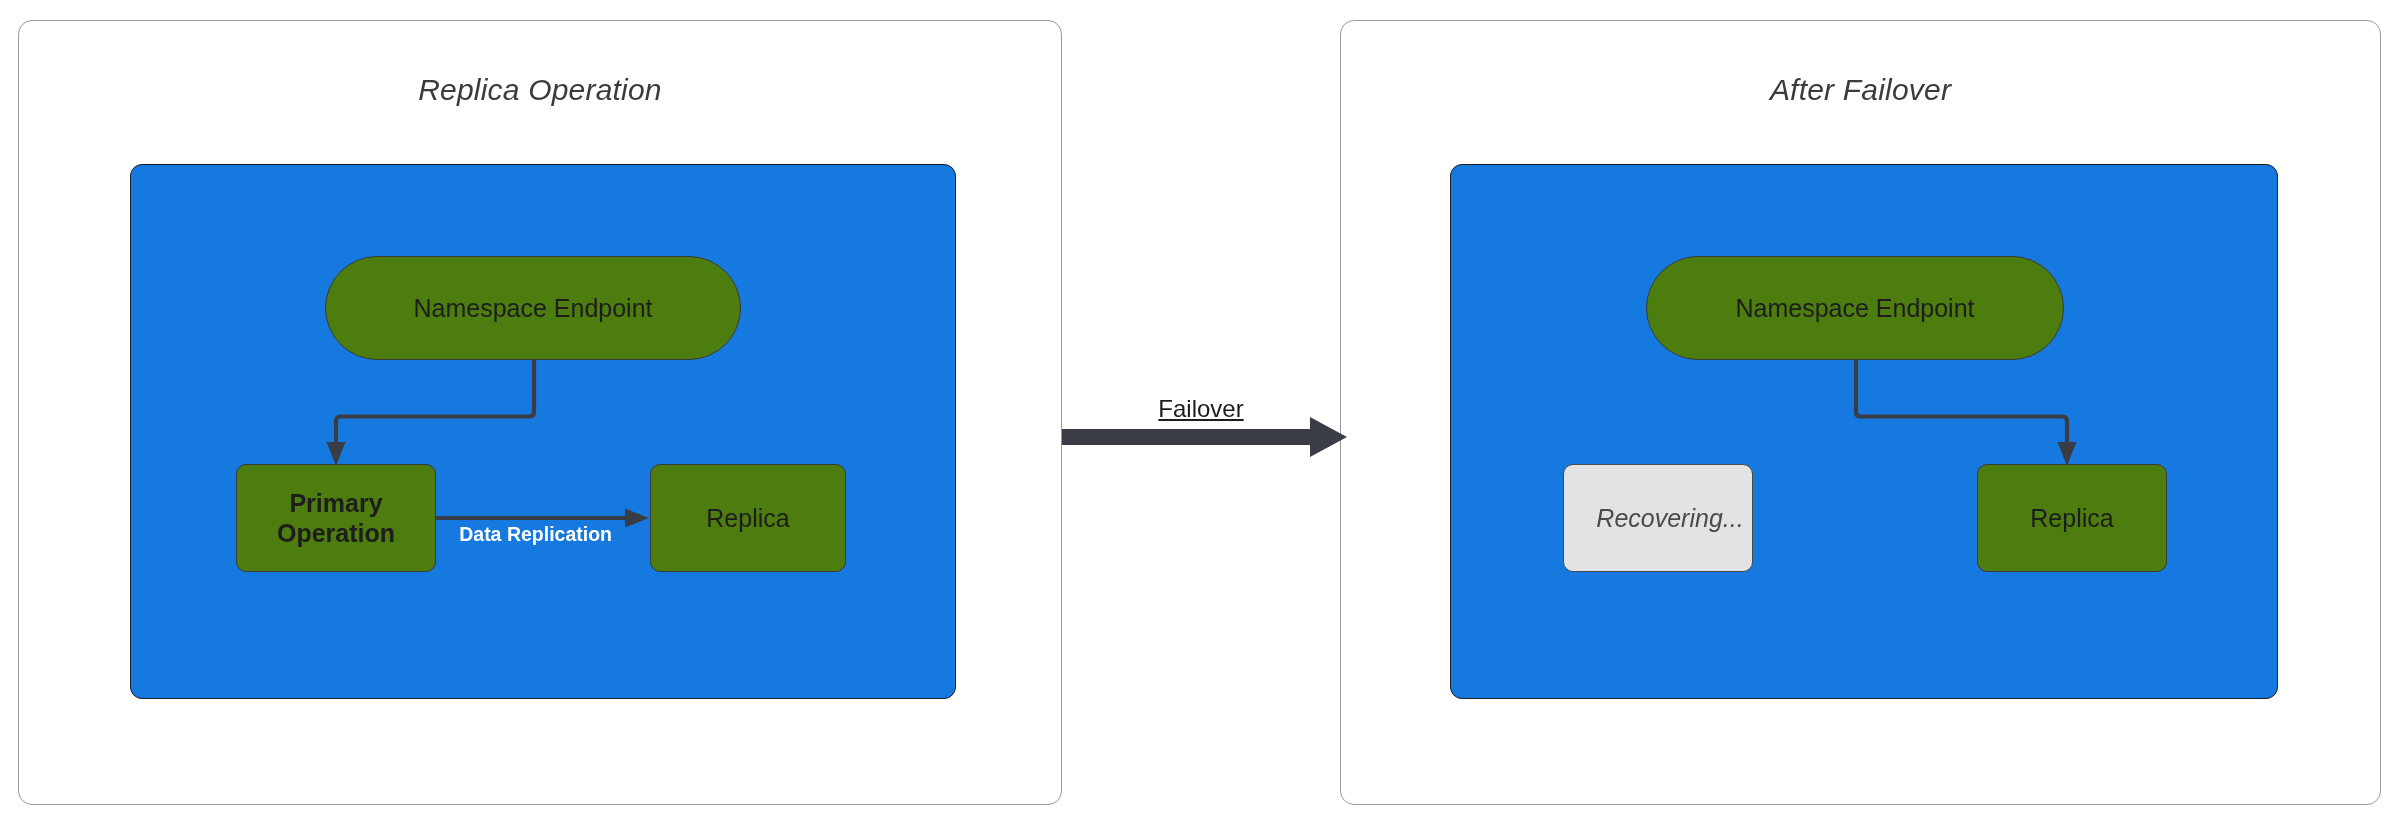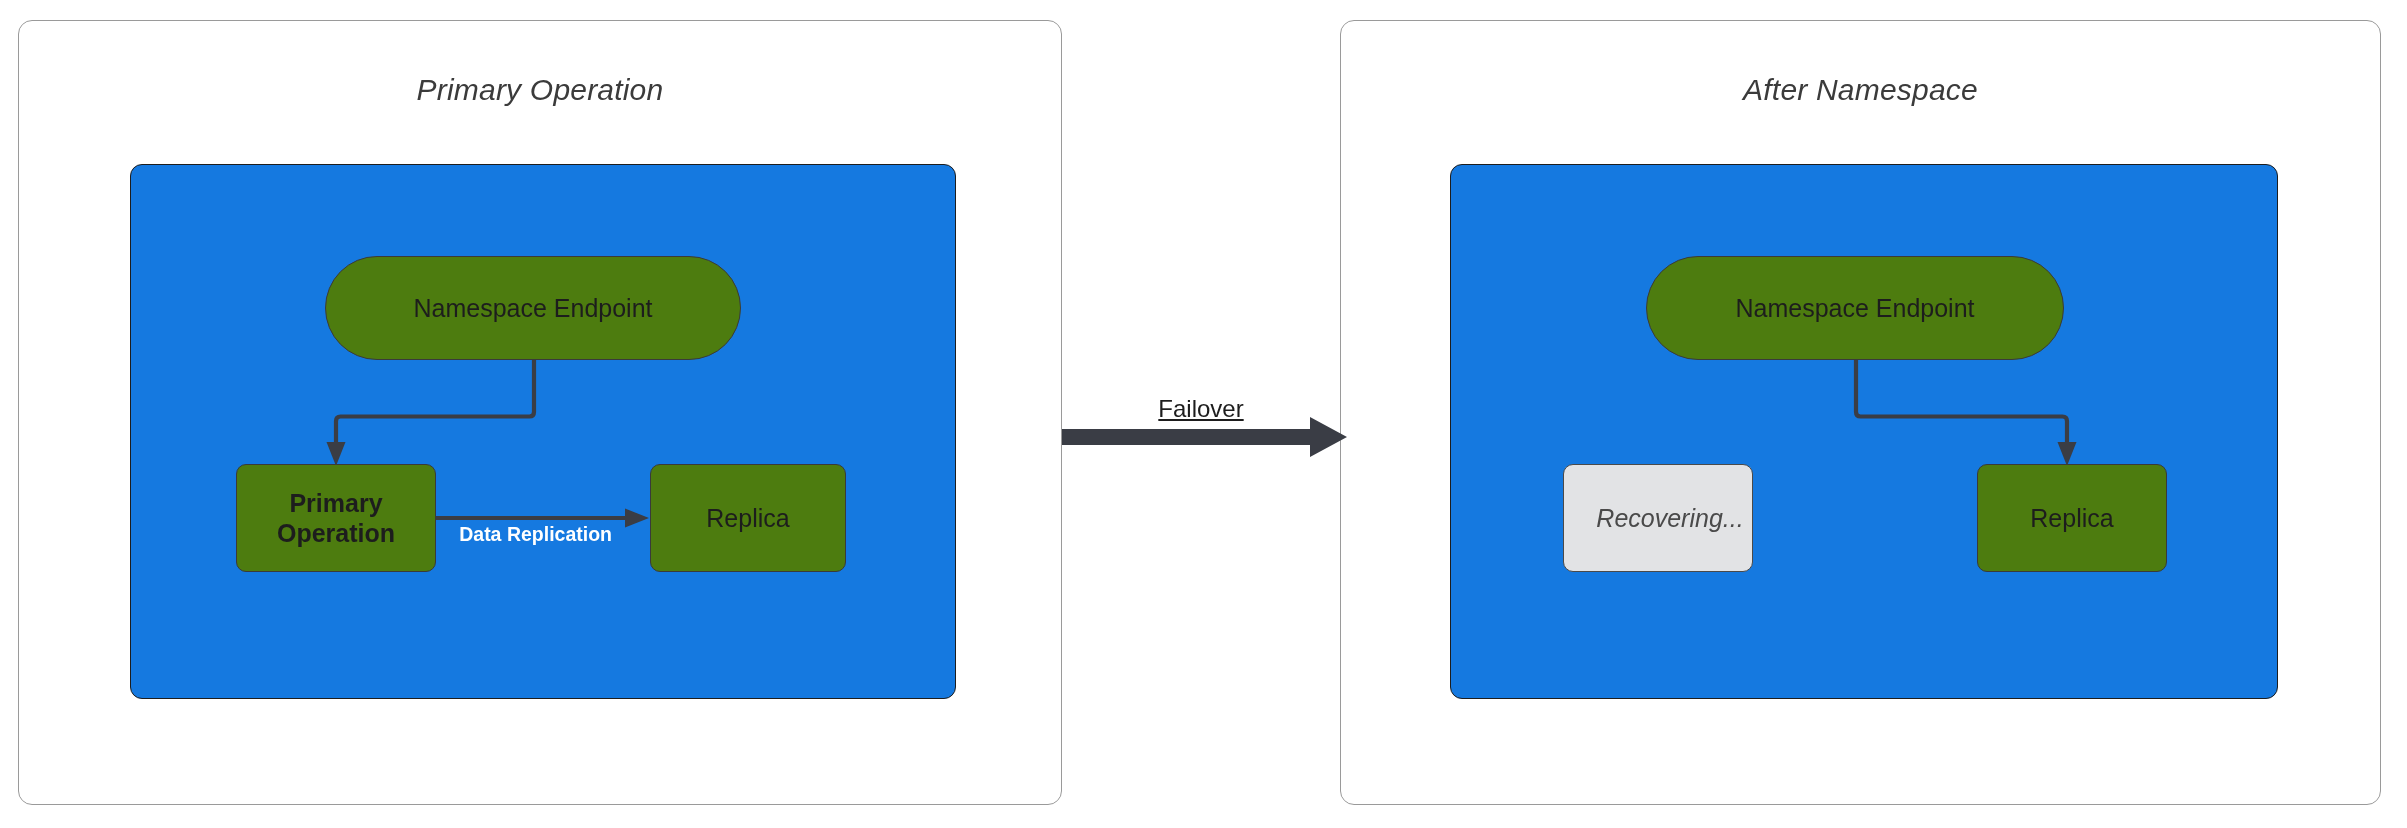--- a/index.html
+++ b/index.html
@@ -142,40 +142,40 @@
     z-index: 6;
     text-decoration: underline;
   }
 </style>
 </head>
 <body>
 
 <div id="stage">
 
   <div class="panel" id="panel-left">
-    <div class="panel-title">Primary Operation</div>
+    <div class="panel-title">Replica Operation</div>
   </div>
 
   <div class="zone" id="zone-left"></div>
 
   <div class="node pill" id="n-endpoint-l">Namespace Endpoint</div>
 
   <div class="node rect" id="n-primary-l">
     <span>
       <span>Primary</span><br>
       <span>Operation</span>
     </span>
   </div>
 
   <div class="node rect" id="n-replica-l">Replica</div>
 
   <div id="lbl-replication">Data Replication</div>
 
   <div class="panel" id="panel-right">
-    <div class="panel-title">After Namespace</div>
+    <div class="panel-title">After Failover</div>
   </div>
 
   <div class="zone" id="zone-right"></div>
 
   <div class="node pill" id="n-endpoint-r">Namespace Endpoint</div>
 
   <div class="node rect muted" id="n-recover-r">Recovering...</div>
 
   <div class="node rect" id="n-replica-r">Replica</div>
 

